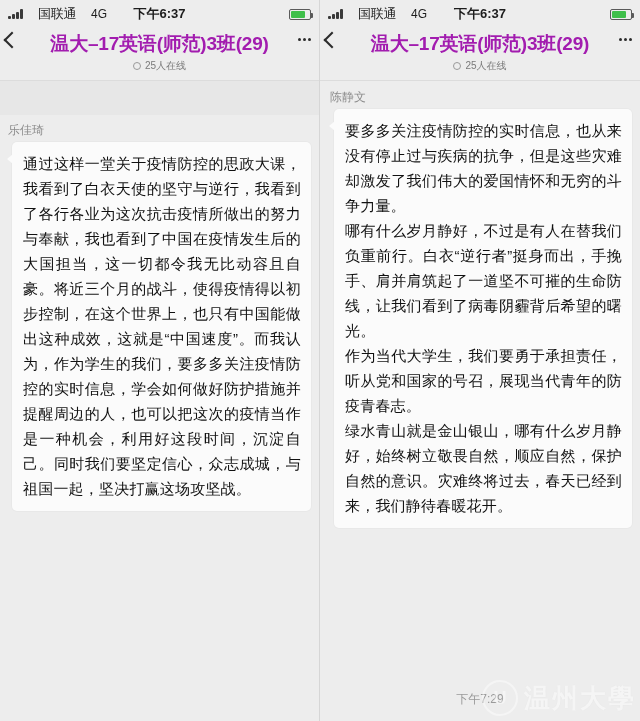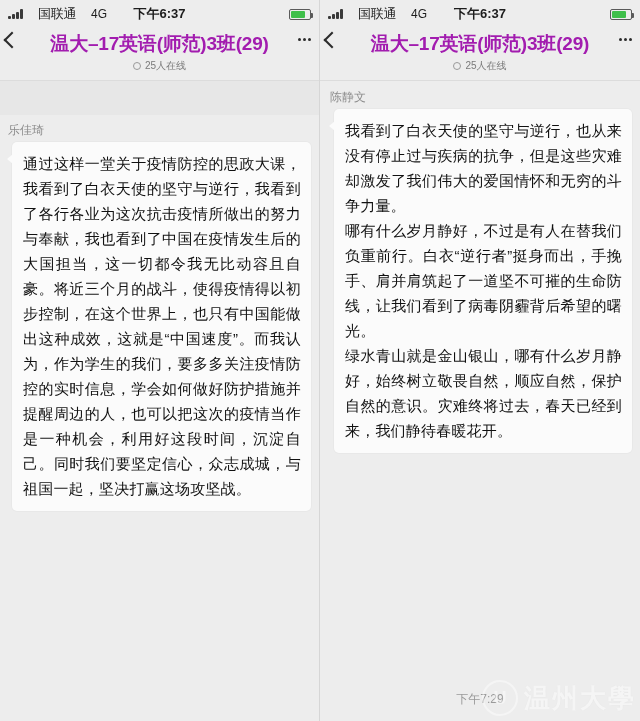--- a/index.html
+++ b/index.html
@@ -320,22 +320,23 @@
       <div class="nav-title">温大–17英语(师范)3班(29)</div>
       <div class="nav-sub">
         <span class="online-dot"></span>
         <span>25人在线</span>
       </div>
     </div>
 
     <div class="chat">
       <div class="sender-name">陈静文</div>
       <div class="bubble">
-        <p>我看到了白衣天使的坚守与逆行，也从来没有停止过与疾病的抗争，但是这些灾难却激发了我们伟大的爱国情怀和无穷的斗争力量。</p>
+        <p>要多多关注疫情防控的实时信息，也从来没有停止过与疾病的抗争，但是这些灾难却激发了我们伟大的爱国情怀和无穷的斗争力量。</p>
         <p>哪有什么岁月静好，不过是有人在替我们负重前行。白衣“逆行者”挺身而出，手挽手、肩并肩筑起了一道坚不可摧的生命防线，让我们看到了病毒阴霾背后希望的曙光。</p>
+        <p>作为当代大学生，我们要勇于承担责任，听从党和国家的号召，展现当代青年的防疫青春志。</p>
         <p>绿水青山就是金山银山，哪有什么岁月静好，始终树立敬畏自然，顺应自然，保护自然的意识。灾难终将过去，春天已经到来，我们静待春暖花开。</p>
       </div>
       <div class="bottom-time">下午7:29</div>
       <div class="watermark">
         <div class="wm-logo">U</div>
         <div class="wm-text">温州大學</div>
       </div>
     </div>
   </div>
 

